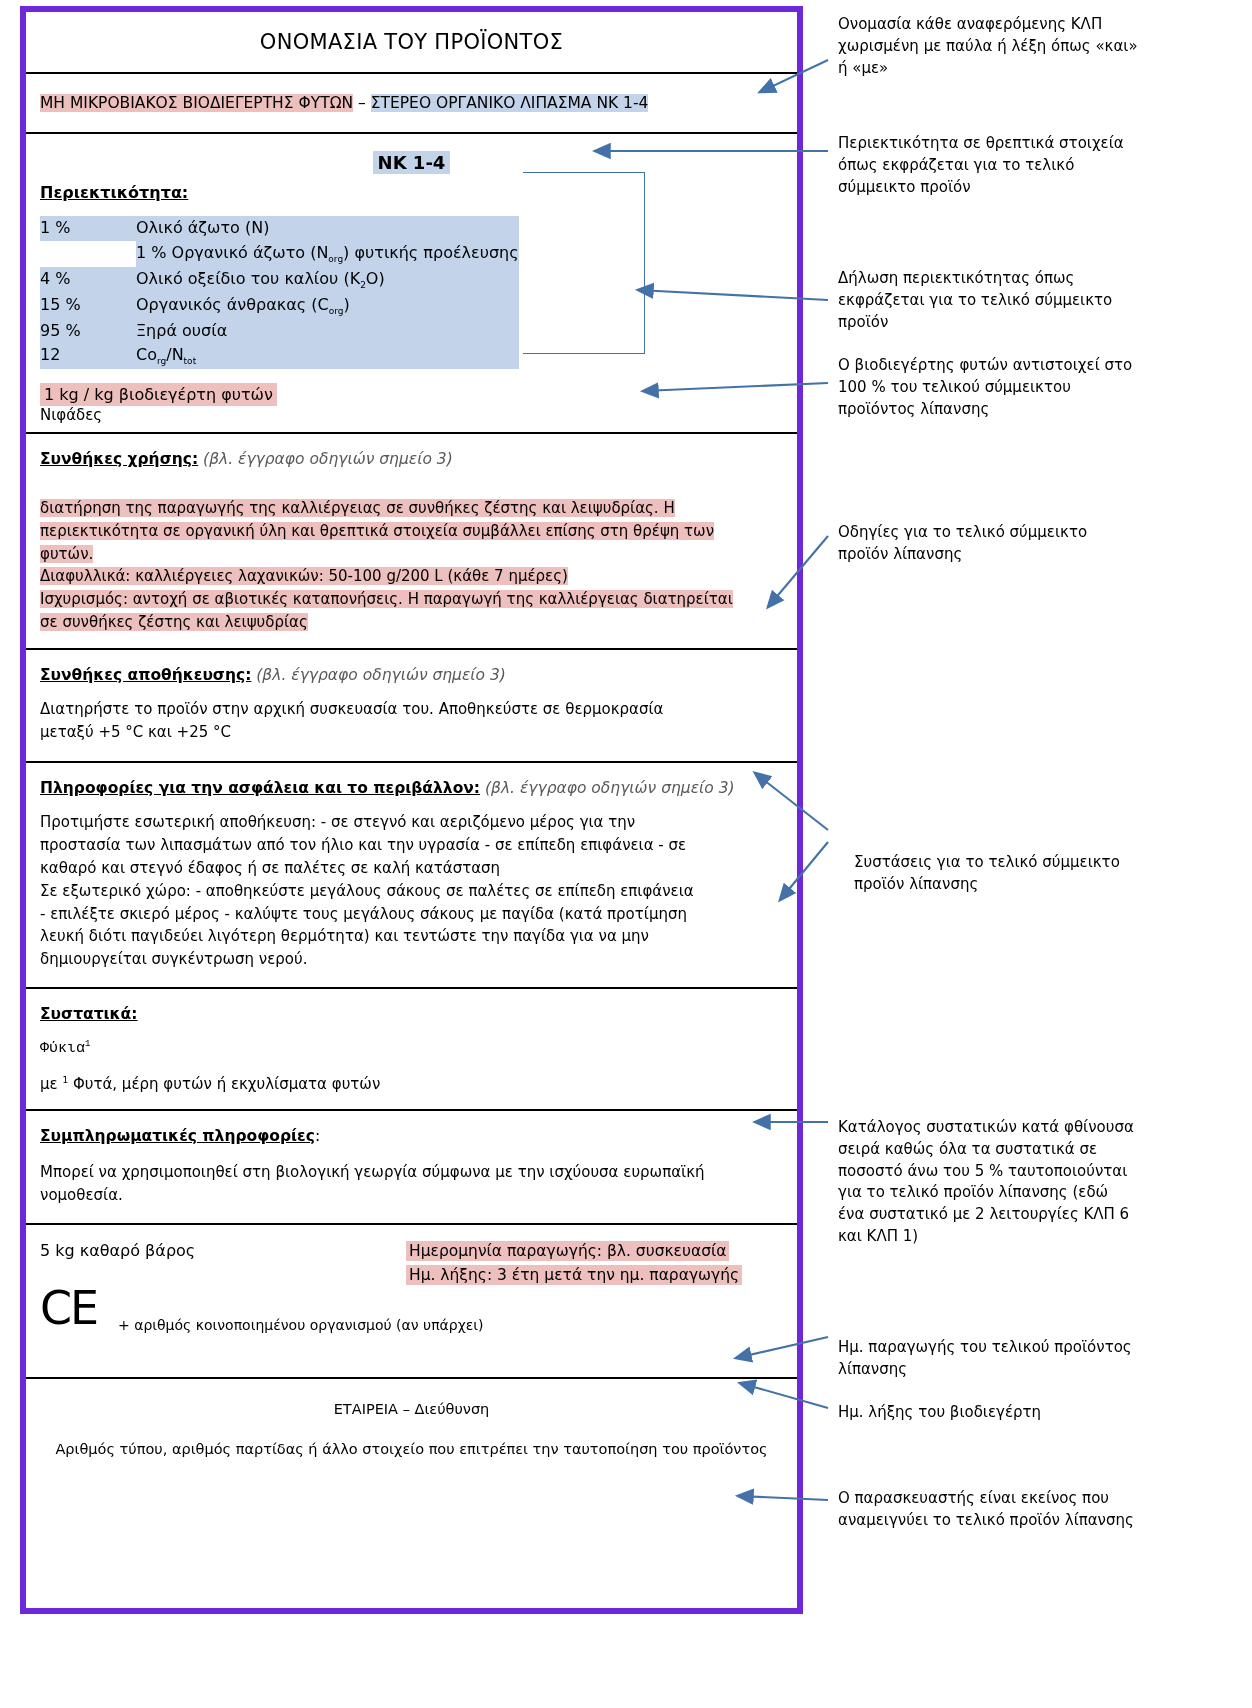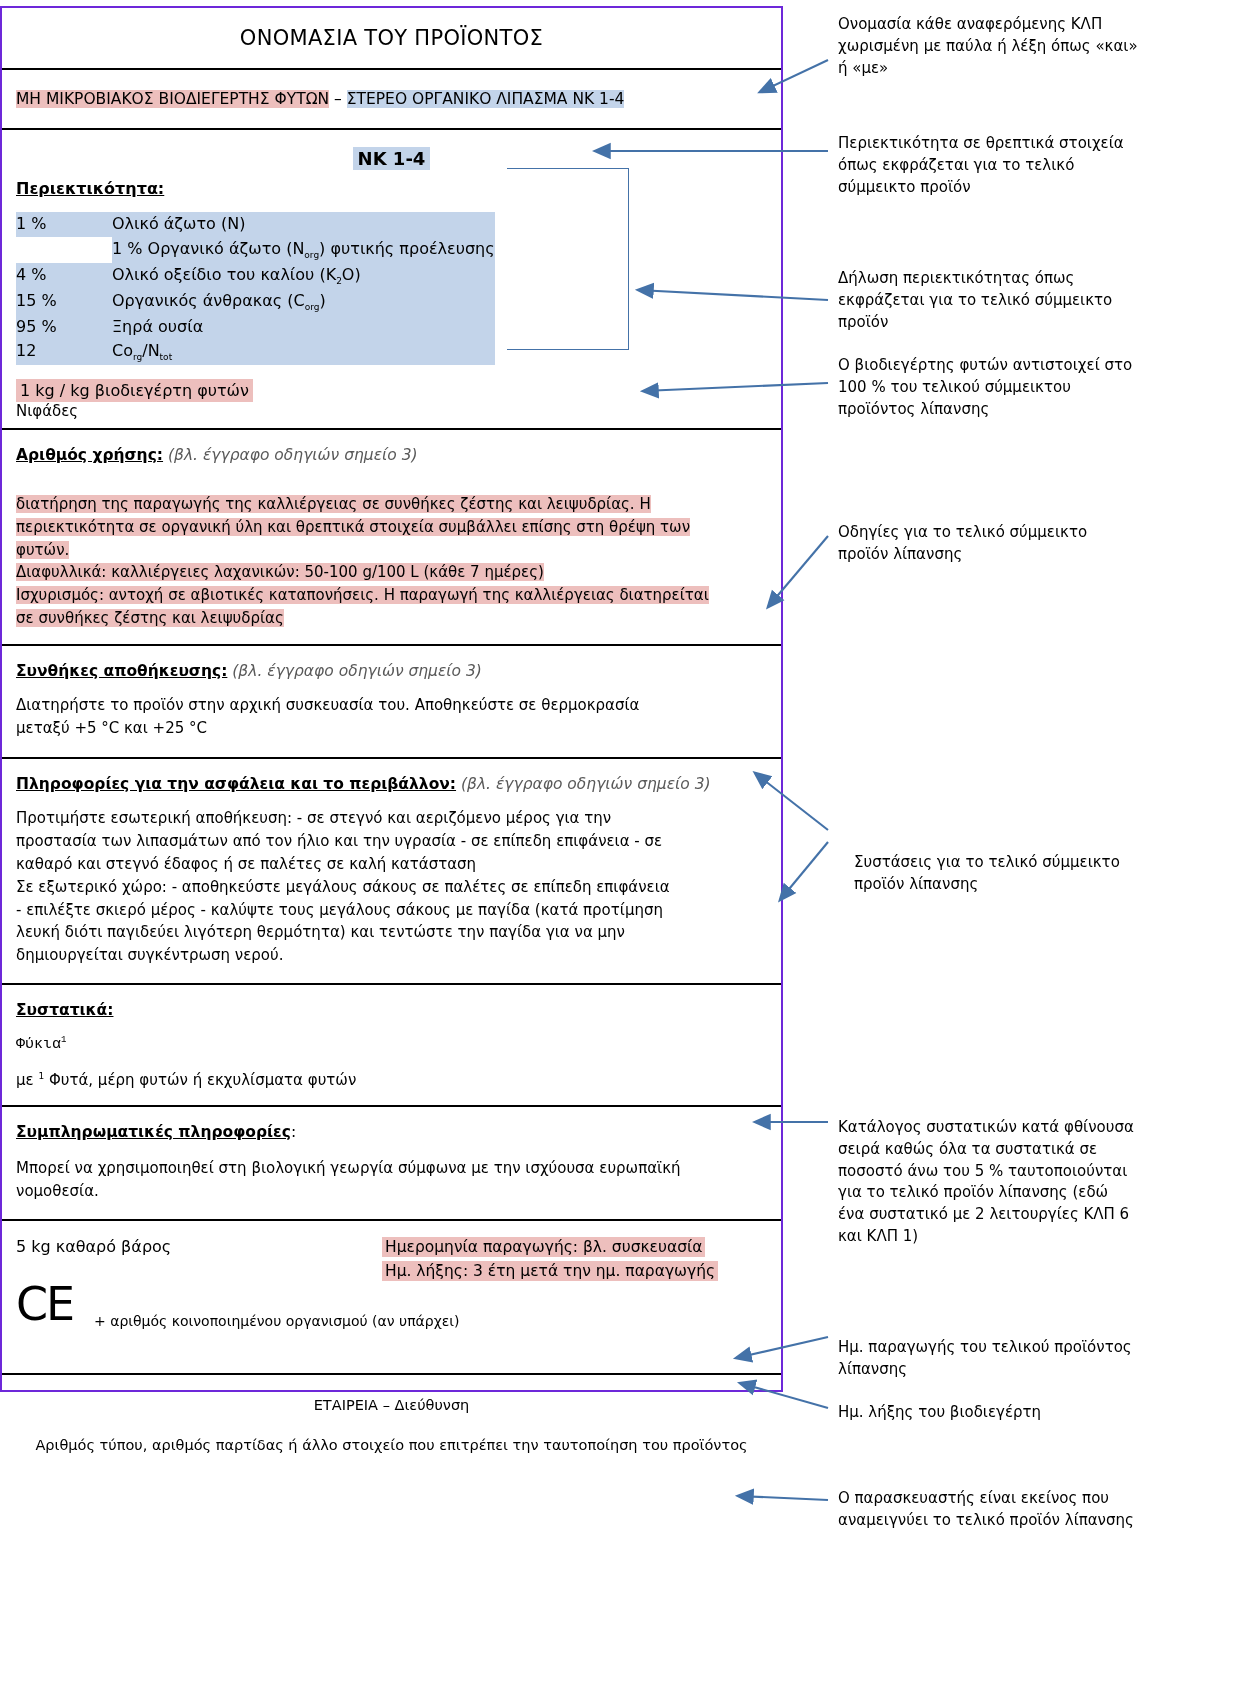--- a/index.html
+++ b/index.html
@@ -5,22 +5,22 @@
   html,body{margin:0;padding:0;background:#fff;}
   body{
     width:1252px; height:1708px;
     font-family:"DejaVu Sans","Liberation Sans",sans-serif;
     color:#000; font-size:15px; position:relative; overflow:hidden;
   }
   .page{position:relative;width:1252px;height:1708px;}
 
   
   .label-card{
-    position:absolute; left:0; top:6px; width:783px; height:1386px;
-    border:2px solid #6d28d9; box-sizing:border-box; background:#fff;
+    position:absolute; left:20px; top:6px; width:783px; height:1608px;
+    border:6px solid #6d28d9; box-sizing:border-box; background:#fff;
   }
   .sec{border-bottom:2px solid #000; box-sizing:border-box; padding:10px 14px;}
   .sec:last-child{border-bottom:none;}
 
   .title-sec{height:62px;display:flex;align-items:center;justify-content:center;}
   .title-sec .t{font-size:21px;letter-spacing:.3px;}
 
   .name-sec{height:60px;display:flex;align-items:center;}
   .hl-red{background:#edbfbd;}
   .hl-blue{background:#c3d4ea;}
@@ -120,29 +120,29 @@
         </tr>
       </tbody>
         </table>
 
       <div><span class="kgline">1 kg / kg βιοδιεγέρτη φυτών</span></div>
       <div class="flakes">Νιφάδες</div>
     </div>
 
     <div class="sec use-sec" style="padding-top:16px;padding-bottom:14px;">
       <div class="head-line">
-        <span class="u">Αριθμός χρήσης:</span>
+        <span class="u">Συνθήκες χρήσης:</span>
         <span class="note">(βλ. έγγραφο οδηγιών σημείο 3)</span>
       </div>
       <p class="body lines para-block">
         <br>
         <span class="mark">διατήρηση της παραγωγής της καλλιέργειας σε συνθήκες ζέστης και λειψυδρίας. Η</span><br>
         <span class="mark">περιεκτικότητα σε οργανική ύλη και θρεπτικά στοιχεία συμβάλλει επίσης στη θρέψη των</span><br>
         <span class="mark">φυτών.</span><br>
-        <span class="mark">Διαφυλλικά: καλλιέργειες λαχανικών: 50-100 g/100 L (κάθε 7 ημέρες)</span><br>
+        <span class="mark">Διαφυλλικά: καλλιέργειες λαχανικών: 50-100 g/200 L (κάθε 7 ημέρες)</span><br>
         <span class="mark">Ισχυρισμός: αντοχή σε αβιοτικές καταπονήσεις. Η παραγωγή της καλλιέργειας διατηρείται</span><br>
         <span class="mark">σε συνθήκες ζέστης και λειψυδρίας</span>
       </p>
     </div>
 
     <div class="sec storage-sec" style="padding-top:16px;padding-bottom:18px;">
       <div class="head-line">
         <span class="u">Συνθήκες αποθήκευσης:</span>
         <span class="note">(βλ. έγγραφο οδηγιών σημείο 3)</span>
       </div>

